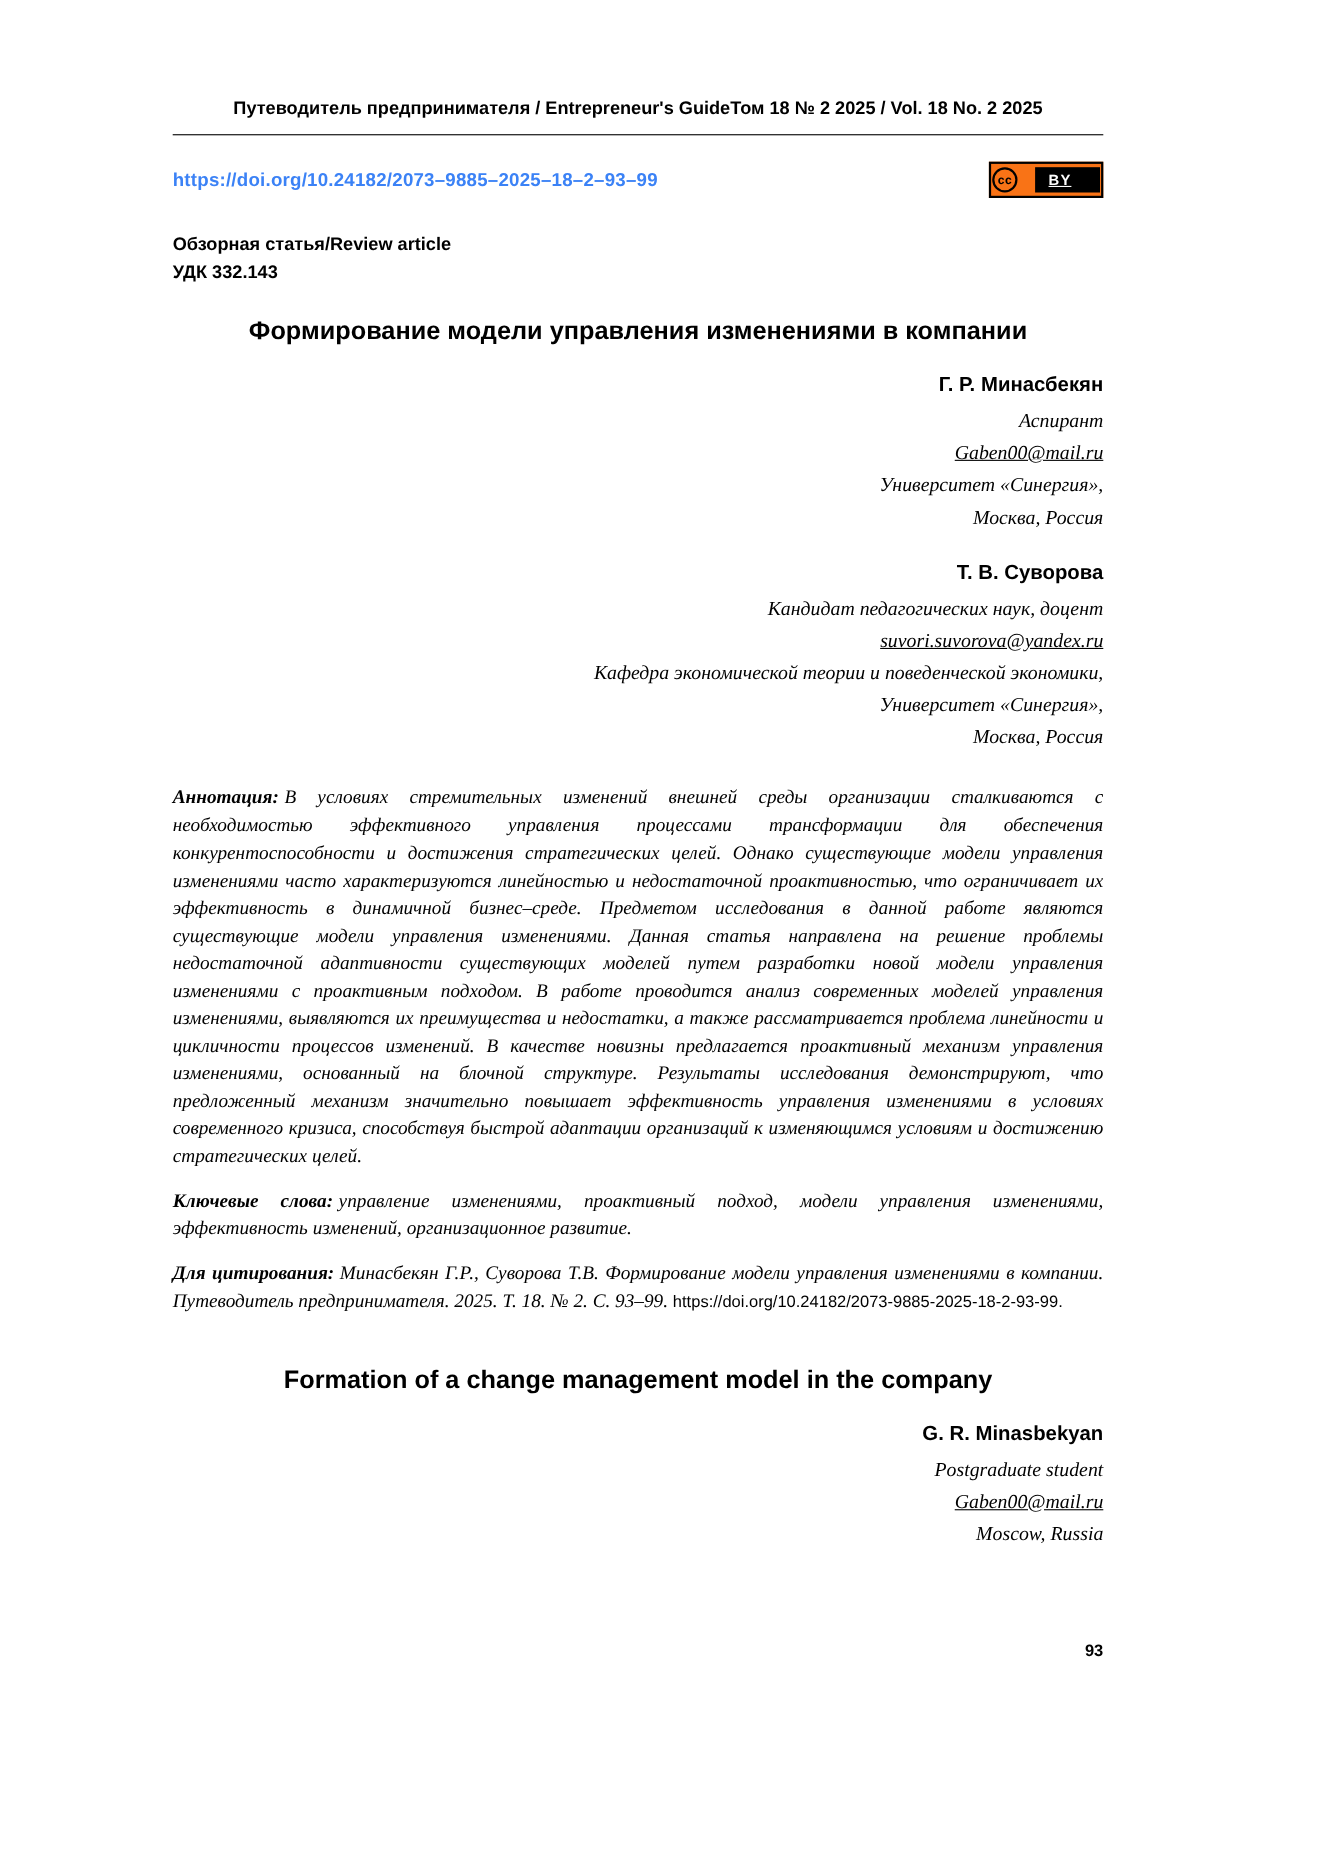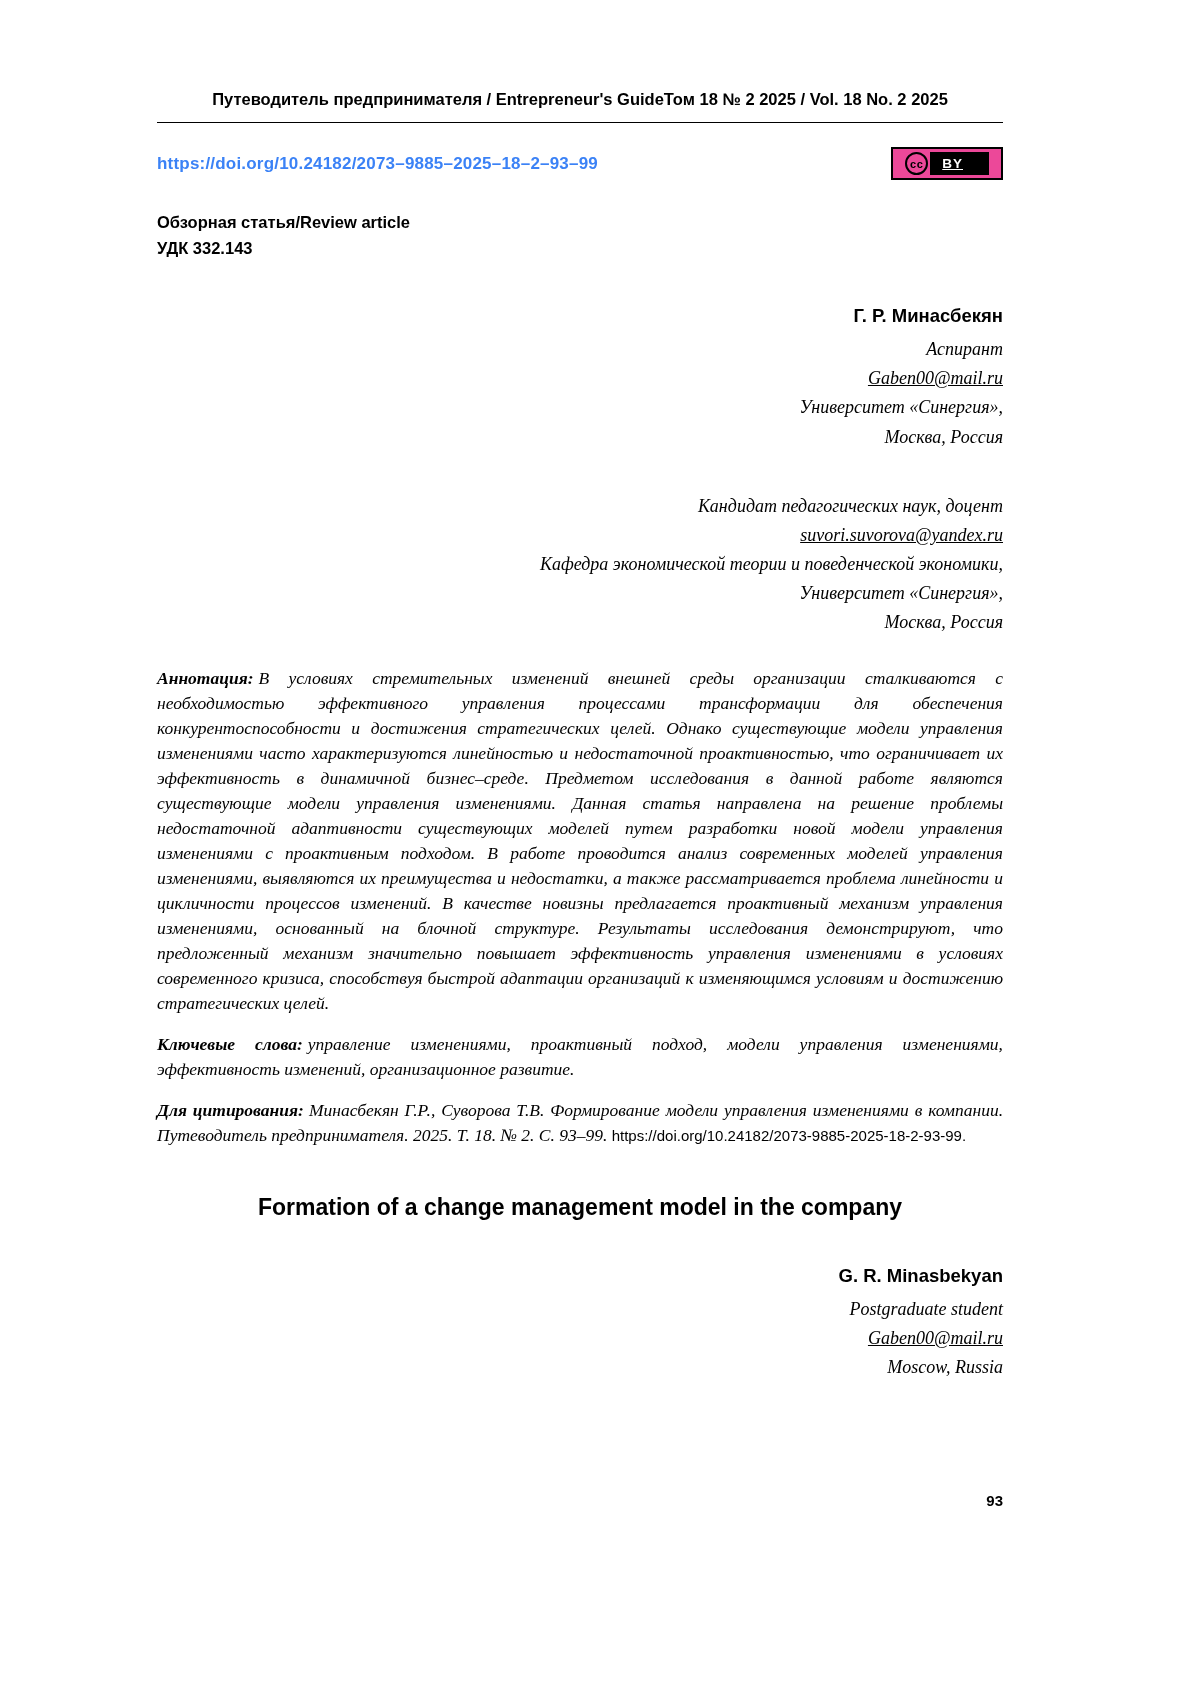--- a/index.html
+++ b/index.html
@@ -37,23 +37,23 @@
     font-weight: bold;
     font-size: 17px;
     color: #3b82f6;
     text-decoration: none;
     letter-spacing: 0.2px;
   }
   .cc-badge {
     display: flex;
     align-items: center;
     border: 2.5px solid #000;
-    padding: 3px 12px;
-    gap: 2px;
-    background: #ec4899;
+    padding: 3px 1px;
+    gap: 16px;
+    background: #f97316;
     cursor: pointer;
   }
   .cc-circle {
     width: 23px; height: 23px;
     border: 2.2px solid #000;
     border-radius: 50%;
     display: flex; align-items: center; justify-content: center;
     font-family: "Liberation Sans", sans-serif;
     font-weight: bold;
     font-size: 11px;
@@ -87,21 +87,21 @@
   }
   .title-en {
     margin-top: 46px;
     text-align: center;
     font-family: "Liberation Sans", sans-serif;
     font-weight: bold;
     font-size: 23px;
   }
   
   .author-block {
-    margin-top: 40px;
+    margin-top: 20px;
     text-align: right;
     line-height: 1.62;
     font-size: 18px;
   }
   .author-name {
     font-family: "Liberation Sans", sans-serif;
     font-weight: bold;
     font-size: 18.5px;
     margin-bottom: 4px;
   }
@@ -166,30 +166,32 @@
       <span class="cc-circle">cc</span>
       <span class="cc-by">BY</span>
     </div>
   </div>
 
   <div class="meta">
     <div>Обзорная статья/Review article</div>
     <div>УДК 332.143</div>
   </div>
 
+  <h1 class="title-ru">Формирование модели управления изменениями в компании</h1>
 
   <div class="author-block">
     <div class="author-name">Г. Р. Минасбекян</div>
     <div class="author-line">Аспирант</div>
     <div><a class="author-email">Gaben00@mail.ru</a></div>
     <div class="author-line">Университет «Синергия»,</div>
     <div class="author-line">Москва, Россия</div>
   </div>
 
   <div class="author-block">
+    <div class="author-name">Т. В. Суворова</div>
     <div class="author-line">Кандидат педагогических наук, доцент</div>
     <div><a class="author-email">suvori.suvorova@yandex.ru</a></div>
     <div class="author-line">Кафедра экономической теории и поведенческой экономики,</div>
     <div class="author-line">Университет «Синергия»,</div>
     <div class="author-line">Москва, Россия</div>
   </div>
 
   <p class="abstract">
     <span class="para-label">Аннотация:</span><span class="para-text">В условиях стремительных изменений внешней среды организации сталкиваются с необходимостью эффективного управления процессами трансформации для обеспечения конкурентоспособности и достижения стратегических целей. Однако существующие модели управления изменениями часто характеризуются линейностью и недостаточной проактивностью, что ограничивает их эффективность в динамичной бизнес–среде. Предметом исследования в данной работе являются существующие модели управления изменениями. Данная статья направлена на решение проблемы недостаточной адаптивности существующих моделей путем разработки новой модели управления изменениями с проактивным подходом. В работе проводится анализ современных моделей управления изменениями, выявляются их преимущества и недостатки, а также рассматривается проблема линейности и цикличности процессов изменений. В качестве новизны предлагается проактивный механизм управления изменениями, основанный на блочной структуре. Результаты исследования демонстрируют, что предложенный механизм значительно повышает эффективность управления изменениями в условиях современного кризиса, способствуя быстрой адаптации организаций к изменяющимся условиям и достижению стратегических целей.</span>
   </p>

